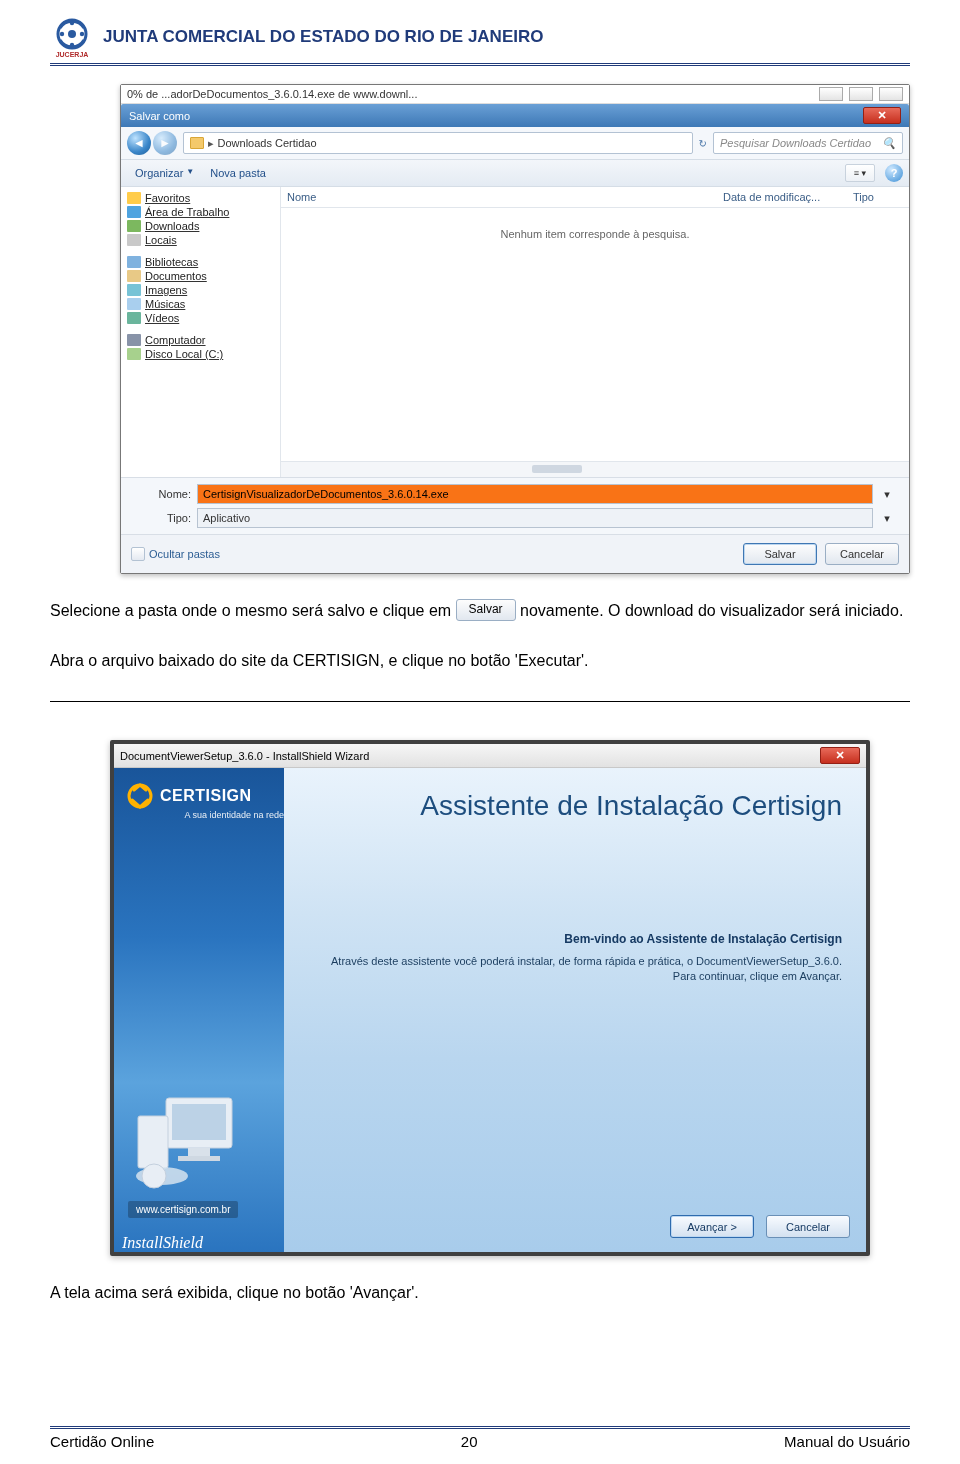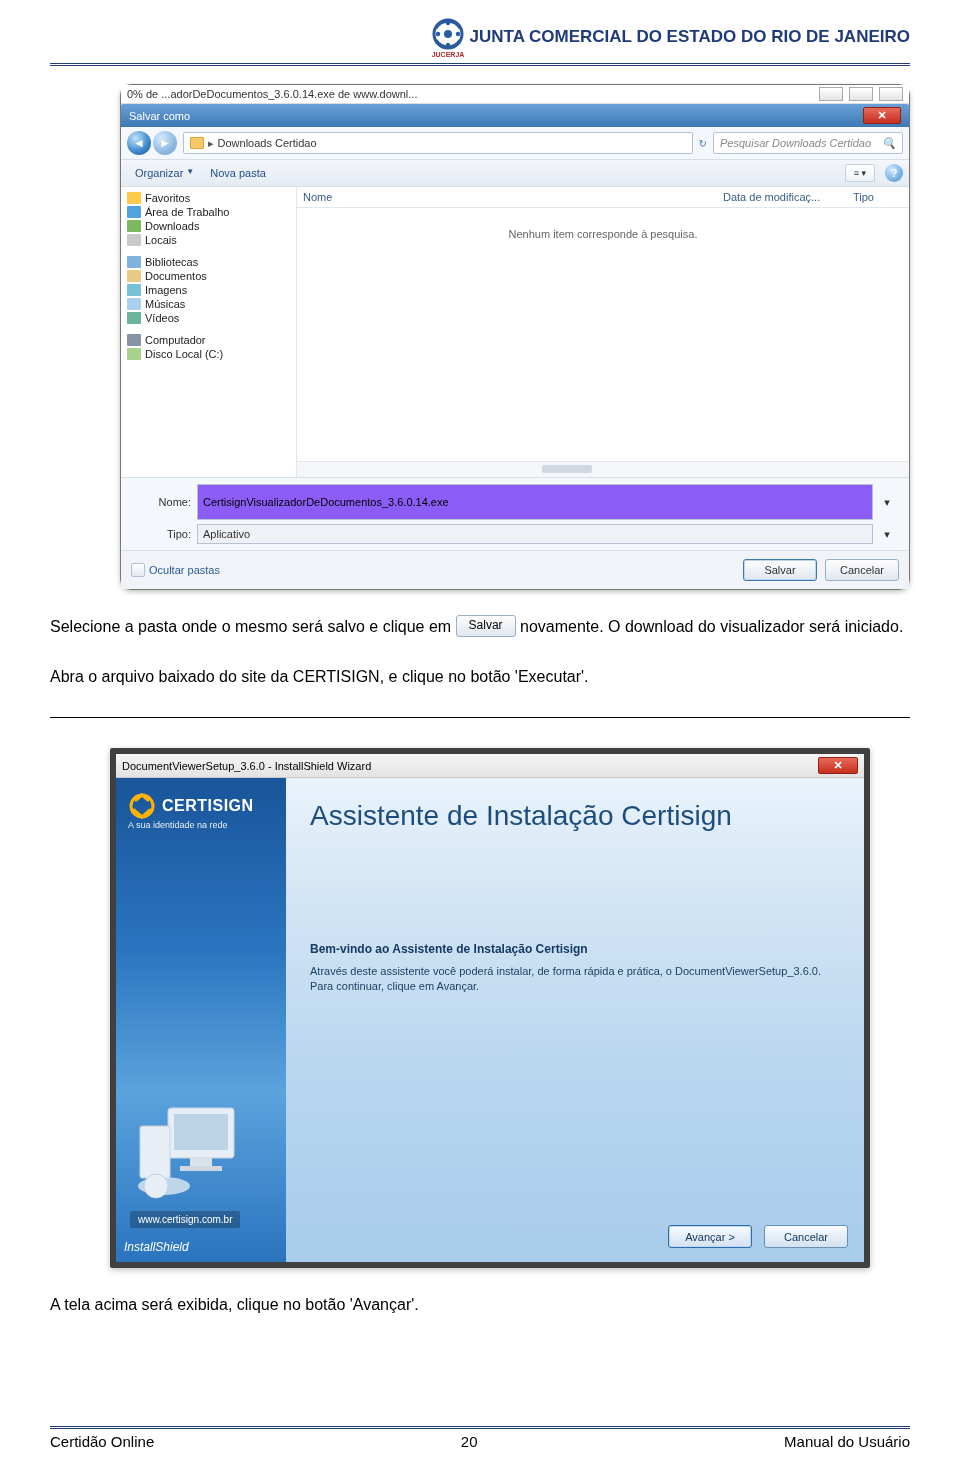--- a/index.html
+++ b/index.html
@@ -1,26 +1,26 @@
 <!DOCTYPE html>
 <html><head>
 <meta charset="utf-8">
 <style>
   * { box-sizing: border-box; margin: 0; padding: 0; }
   body { width: 960px; height: 1464px; font-family: Arial, sans-serif; background: #fff; color: #000; position: relative; }
 
   .page { padding: 10px 50px 0 50px; }
 
   
-  .hdr { display: flex; align-items: center; gap: 0; padding: 5px 0 4px 0; border-bottom: 3px double #203b7a; justify-content: flex-end; }
+  .hdr { display: flex; align-items: center; gap: 9px; padding: 5px 0 4px 0; border-bottom: 3px double #203b7a; }
   .logo { width: 44px; height: 44px; }
   .hdr-title { font-weight: bold; font-size: 17px; color: #203b7a; font-family: Arial; }
 
   
-  .saveas { margin: 18px 70px 0 70px; border: 1px solid #777; border-radius: 11px; box-shadow: 0 2px 5px rgba(0,0,0,.25); font-family: "Segoe UI", Tahoma, sans-serif; font-size: 11px; color: #333; background:#fff; }
+  .saveas { margin: 18px 70px 0 70px; border: 1px solid #777; border-radius: 2px; box-shadow: 0 2px 5px rgba(0,0,0,.25); font-family: "Segoe UI", Tahoma, sans-serif; font-size: 11px; color: #333; background:#fff; }
   .dlrow { display:flex; align-items:center; gap:6px; padding:2px 6px; background:#fff; border-bottom:1px solid #ddd; font-size:11px; }
   .dlrow .txt { flex:1; white-space:nowrap; overflow:hidden; text-overflow:ellipsis; }
   .dlrow .winbtn { width:24px; height:14px; border:1px solid #aaa; background:linear-gradient(#fff,#e4e4e4); display:inline-block;}
   .sidetxt { font-size:10px; color:#444; line-height:1.2; padding:3px 4px; background:#fff; }
   .yellowar { color:#e7a400; font-weight:bold;}
   .titlebar { background: linear-gradient(#6aa0d6,#3d78b6); color:#fff; padding:3px 8px; display:flex; justify-content:space-between; align-items:center; border-top-left-radius:2px; border-top-right-radius:2px;}
   .titlebar .closebtn { width:38px; height:17px; background: linear-gradient(#e86a5a,#c62f1e); border:1px solid #932015; border-radius:2px; display:flex; align-items:center; justify-content:center; color:#fff; font-weight:bold; font-size:11px;}
   .navrow { display:flex; align-items:center; gap:6px; padding:4px 6px; background:#f4f7fb; border-bottom:1px solid #d5dde6;}
   .navarrows { display:flex; gap:2px;}
   .navcircle { width:24px; height:24px; border-radius:50%; background: radial-gradient(circle at 35% 30%,#bfe3ff,#3a86c9 60%,#1f5c95); display:flex; align-items:center; justify-content:center; color:#fff; font-size:12px;}
@@ -30,21 +30,21 @@
   .searchbox { width:190px; height:22px; border:1px solid #b3c2d3; background:#fff; display:flex; align-items:center; padding:0 6px; font-style:italic; color:#888; border-radius:2px;}
   .searchbox .mag { margin-left:auto; color:#4b77a9;}
   .toolbar { display:flex; align-items:center; padding:4px 6px; background:linear-gradient(#f3f6fa,#e4ebf3); border-bottom:1px solid #d5dde6; font-size:11px;}
   .toolbtn { color:#23508a; padding:2px 8px; display:flex; align-items:flex-start; gap:3px;}
   .tri { font-size:8px; }
   .toolright { margin-left:auto; display:flex; align-items:center; gap:10px;}
   .viewbtn { width:30px; height:18px; border:1px solid #c8d2dd; background:linear-gradient(#fff,#edf1f6); border-radius:2px; display:flex; align-items:center; justify-content:center; font-size:9px;}
   .helpbtn { width:18px; height:18px; border-radius:50%; background:radial-gradient(circle at 35% 30%,#cfe9ff,#3b8ed5); color:#fff; font-weight:bold; display:flex; align-items:center; justify-content:center; font-size:11px;}
 
   .mainarea { display:flex; height:290px; }
-  .navpane { width:176px; border-right:1px solid #e1e6ec; padding:4px 2px; overflow:hidden;}
+  .navpane { width:160px; border-right:1px solid #e1e6ec; padding:4px 2px; overflow:hidden;text-decoration:underline;}
   .navgroup { margin-bottom:8px;}
   .navitem { display:flex; align-items:center; gap:4px; padding:1px 4px; font-size:11px; color:#222; white-space:nowrap;}
   .navitem.hdrline { font-weight:normal; }
   .ico { width:14px; height:12px; display:inline-block; border-radius:1px;}
   .ico.star { background:#ffcc4a; }
   .ico.desk { background:#4fa4e0; }
   .ico.dl   { background:#7cb85f; }
   .ico.loc  { background:#c9c9c9; }
   .ico.lib  { background:#7fb2df; }
   .ico.doc  { background:#e8c986; }
@@ -58,49 +58,49 @@
   .columns { display:flex; padding:4px 6px; border-bottom:1px solid #e1e6ec; font-size:11px; color:#3a5d86; }
   .col-name { flex:1; }
   .col-date { width:130px; }
   .col-type { width:50px; }
   .emptymsg { flex:1; display:flex; align-items:flex-start; justify-content:center; padding-top:20px; color:#666; font-size:11px;}
   .hscroll { height:16px; border-top:1px solid #e1e6ec; background:#f4f6f9; position:relative;}
   .hscroll::before { content:""; position:absolute; left:40%; top:3px; width:50px; height:8px; background:#cfd7e1; border-radius:2px;}
 
   .fieldsrow { padding:6px 10px; display:grid; grid-template-columns:60px 1fr 20px; gap:4px 6px; align-items:center; background:#f4f7fb; border-top:1px solid #d8dee6;}
   .fieldsrow label { text-align:right; font-size:11px; }
-  .fieldsrow input { height:36px; border:1px solid #b7c3d1; padding:0 5px; font-size:11px; background:#8b5cf6;}
+  .fieldsrow input { height:20px; border:1px solid #b7c3d1; padding:0 5px; font-size:11px; background:#f97316;}
   .fieldsrow .dropdown { height:20px; border:1px solid #b7c3d1; background:#eef2f7; padding:0 5px; font-size:11px; display:flex; align-items:center;}
   .fieldsrow .dd { width:16px; text-align:center; color:#333;}
 
   .bottomrow { display:flex; align-items:center; padding:8px 10px; background:#f0f3f8; border-top:1px solid #d8dee6;}
   .hidefolders { display:flex; align-items:center; gap:4px; font-size:11px; color:#2d5e94;}
   .hidefolders .sm { width:14px; height:14px; border:1px solid #b3c2d3; background:linear-gradient(#fff,#e4e9f1); border-radius:2px;}
   .btns { margin-left:auto; display:flex; gap:8px;}
   .wbtn { min-width:74px; height:22px; border:1px solid #9aaec4; border-radius:3px; background:linear-gradient(#fdfdfd,#e1e7ef); font-size:11px; display:flex; align-items:center; justify-content:center; padding:0 12px;}
   .wbtn.primary { border-color:#3f77b3; box-shadow: inset 0 0 0 1px #bcd6ef;}
 
   
   .para { margin: 24px 0 0 0; font-size: 16px; line-height: 1.6; font-family: Arial; }
   .inlinebtn { display:inline-flex; align-items:center; justify-content:center; height:22px; min-width:60px; padding:0 10px; border:1px solid #9aaec4; border-radius:3px; background:linear-gradient(#fdfdfd,#e1e7ef); font-size:12px; vertical-align:middle; position:relative; top:-2px;}
   .hrline { border:none; border-top:1px solid #000; margin:28px 0 0 0; }
 
   
-  .installer { margin: 30px 40px 0 60px; border:6px solid #404040; border-radius:2px; box-shadow:0 2px 6px rgba(0,0,0,.25); font-family:"Segoe UI",Tahoma,sans-serif; overflow:hidden; }
+  .installer { margin: 38px 40px 0 60px; border:4px solid #404040; border-radius:2px; box-shadow:0 2px 6px rgba(0,0,0,.25); font-family:"Segoe UI",Tahoma,sans-serif; overflow:hidden;text-align:right; }
   .inst-titlebar { background:linear-gradient(#f6f6f6,#e2e2e2); border-bottom:1px solid #c8c8c8; padding:3px 6px; display:flex; align-items:center; justify-content:space-between; font-size:11px;}
   .inst-titlebar .closebtn2 { width:40px; height:17px; background:linear-gradient(#e86a5a,#c62f1e); border:1px solid #932015; border-radius:2px; display:flex; align-items:center; justify-content:center; color:#fff; font-size:11px; font-weight:bold;}
   .inst-body { display:flex; height:484px; }
   .inst-side { width:170px; background:linear-gradient(#19559a 0%, #2a74bf 35%, #5ba3dd 65%, #2a74bf 100%); color:#fff; position:relative; padding:14px 0 0 0; }
   .inst-side .brand { display:flex; align-items:center; gap:6px; padding:0 12px;}
   .inst-side .brand svg { flex:0 0 auto;}
   .inst-side .brandtxt { font-size:16px; font-weight:bold; letter-spacing:0.5px; text-transform:uppercase;}
   .inst-side .tag { font-size:9px; opacity:.9; padding-left:12px;}
   .inst-side .compimg { position:absolute; bottom:60px; left:18px; }
   .inst-side .url { position:absolute; bottom:34px; left:14px; font-size:10px; background:rgba(0,0,0,.25); padding:3px 8px; border-radius:2px;}
-  .inst-side .shield { position:absolute; bottom:8px; left:8px; font-size:12px; font-style:italic;}
+  .inst-side .shield { position:absolute; bottom:0; left:8px; font-size:16px; font-style:italic;font-family:Liberation Serif, serif;}
   .inst-main { flex:1; background:linear-gradient(#e9f3fc 0%, #cfe3f4 30%, #b9d6ef 60%, #a8cceb 100%); position:relative; padding:22px 24px 0 24px; color:#163a63;}
   .inst-main .bigtitle { font-size:28px; color:#1d4d7e; font-weight:normal; margin-bottom:110px; }
   .inst-main .wtitle { font-size:12px; font-weight:bold; color:#163a63; margin-bottom:8px;}
   .inst-main .wtext { font-size:11px; color:#1a3c5e; line-height:1.35;}
   .inst-btns { position:absolute; bottom:14px; right:16px; left:16px; display:flex; justify-content:flex-end; gap:12px;}
   .ibtn { min-width:84px; height:23px; border:1px solid #6a90b6; border-radius:3px; background:linear-gradient(#f8fbff,#d3e1f0); font-size:11px; display:flex; align-items:center; justify-content:center; padding:0 14px; color:#163a63;}
   .ibtn.primary { border-color:#2e6bae; box-shadow:inset 0 0 0 1px #bcd7f1;}
 
 
   

